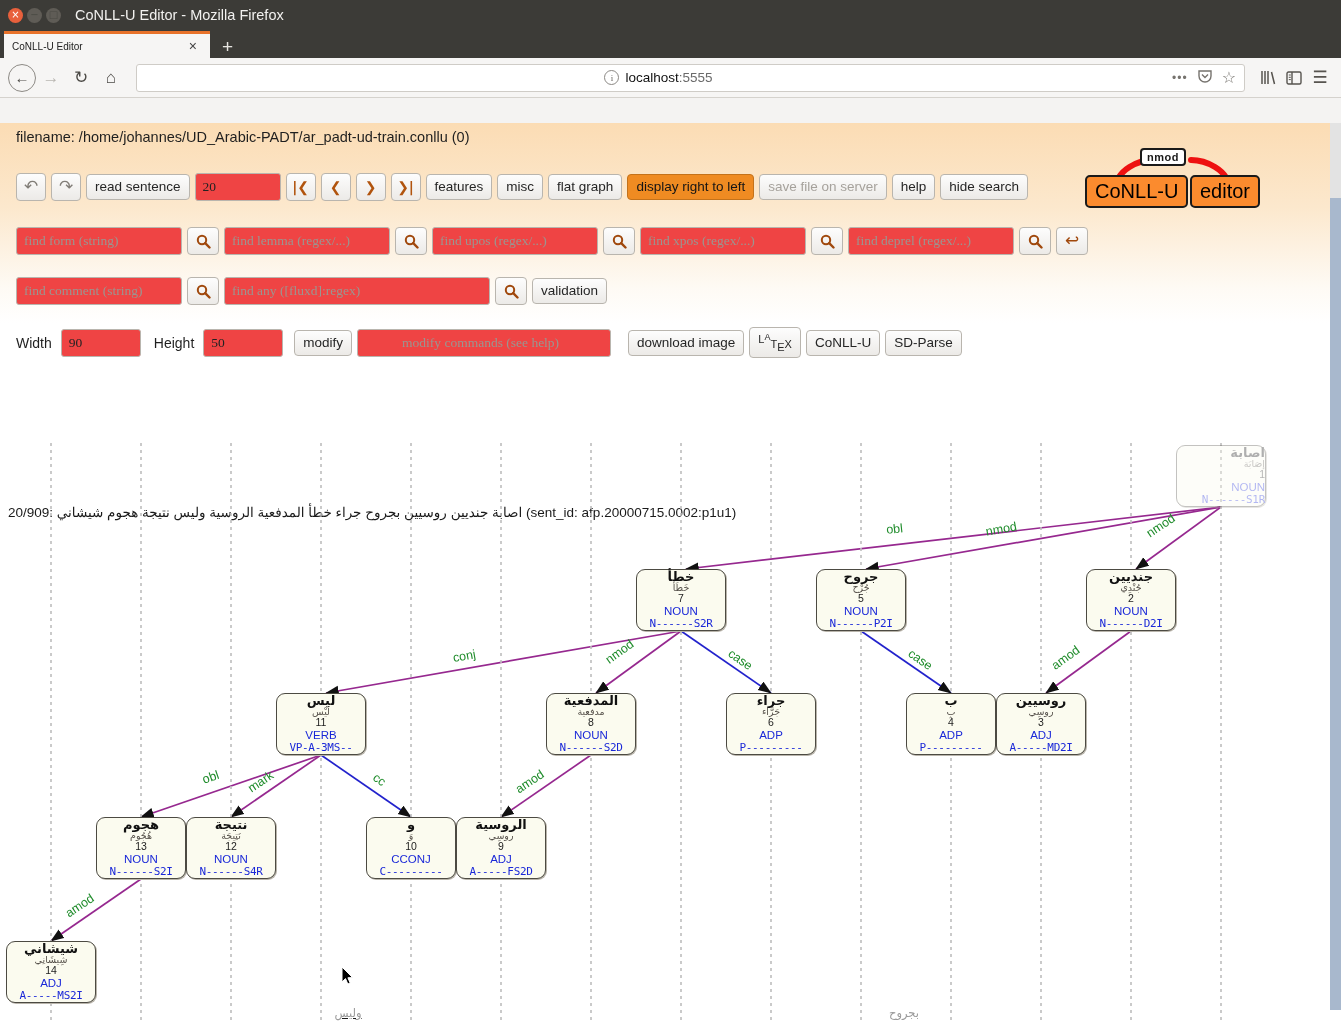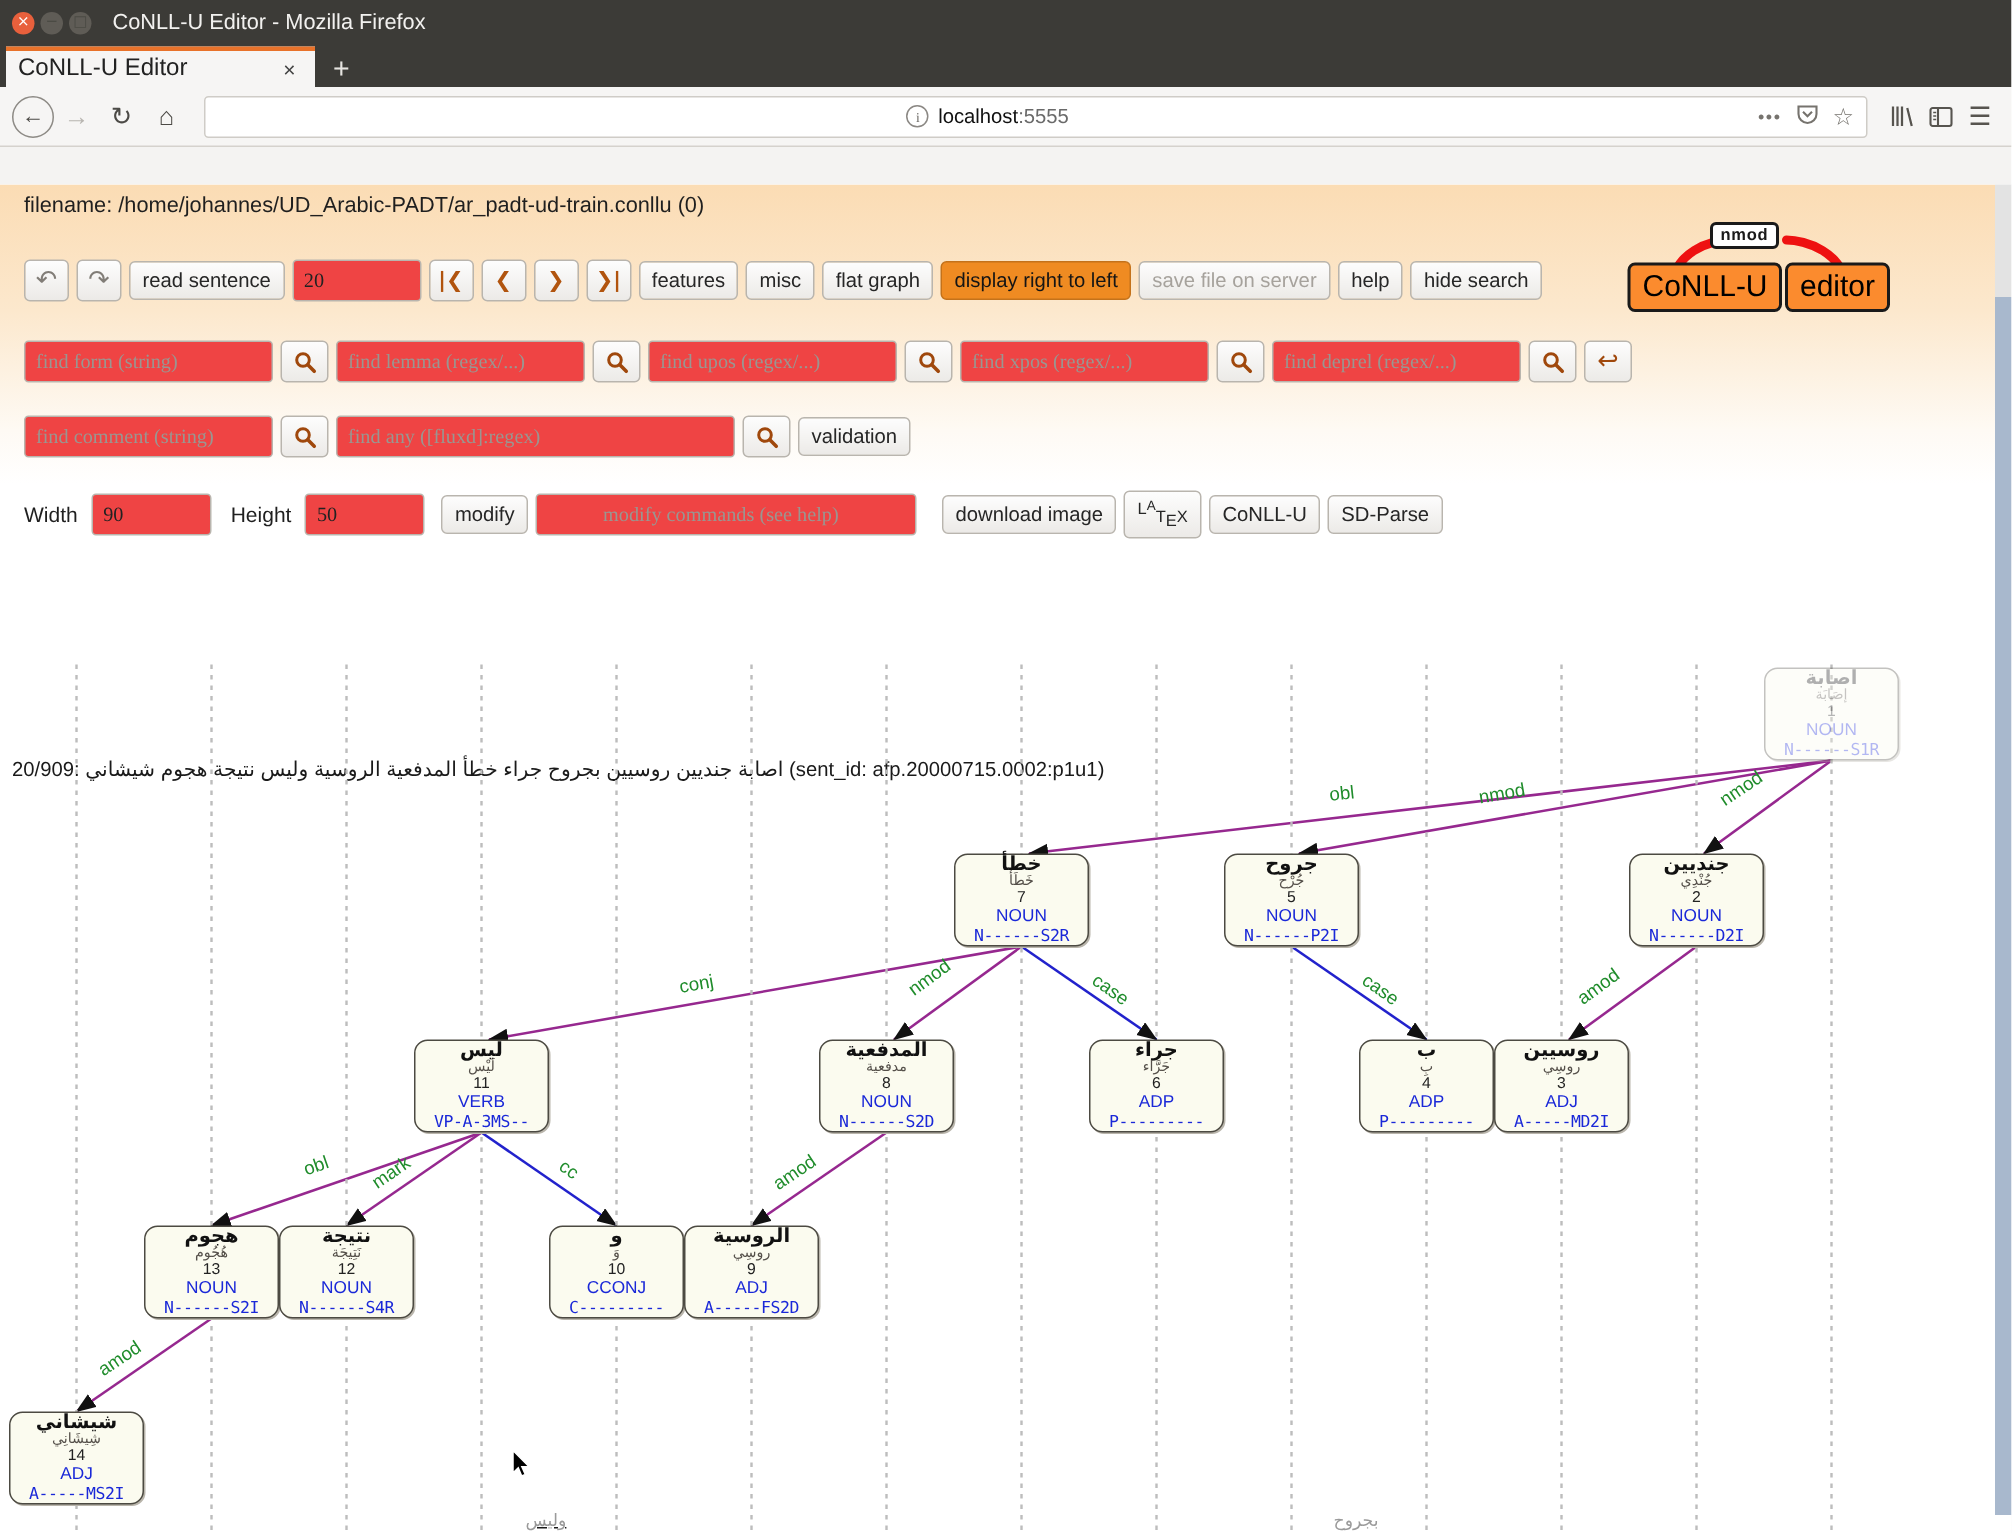--- a/index.html
+++ b/index.html
@@ -19,21 +19,21 @@
 
   
   .menubar{height:25px;background:#3c3b37;display:flex;align-items:center;padding-left:10px;gap:0;}
   .menuitem{color:#eceae6;font-size:13.5px;padding:2px 10px;cursor:default;}
   .menuitem u{text-decoration:underline;}
 
   
   .tabbar{height:28px;background:#3c3b37;display:flex;align-items:flex-end;padding-left:4px;}
   .tab{height:27px;background:#f6f5f4;border-top:3px solid #e8722a;width:206px;display:flex;
        align-items:center;padding:0 8px;box-sizing:border-box;position:relative;}
-  .tab-title{font-size:16px;color:#222;flex:1;}
+  .tab-title{font-size:10px;color:#222;flex:1;}
   .tab-close{font-size:14px;color:#444;padding:0 5px;line-height:1;}
   .newtab{color:#e6e4e0;font-size:19px;padding:0 12px;line-height:1;margin-bottom:2px;}
 
   
   .navbar{height:40px;background:#f6f5f4;display:flex;align-items:center;padding:0 8px;
           border-bottom:1px solid #d5d2cd;box-sizing:border-box;}
   .navbtn{width:30px;height:30px;display:flex;align-items:center;justify-content:center;
           font-size:17px;color:#4c4a46;}
   .navbtn.dim{color:#b9b6b1;}
   .navbtn.circ{border:1px solid #8d8a85;border-radius:50%;width:26px;height:26px;font-size:15px;}
@@ -81,21 +81,21 @@
            font-size:11px;letter-spacing:.5px;padding:1px 5px;font-weight:bold;z-index:3;}
 
   .sentline{position:absolute;left:8px;top:381px;font-size:13.5px;color:#1a1a1a;direction:ltr;white-space:nowrap;}
   .ar{font-family:"DejaVu Sans",sans-serif;direction:rtl;unicode-bidi:embed;}
 
   
   .tree{position:absolute;left:0;top:300px;width:1330px;height:690px;}
   .node{position:absolute;background:#fbfbef;border:1px solid #4c4a42;border-radius:9px;
         width:90px;height:62px;box-sizing:border-box;display:flex;flex-direction:column;
         align-items:center;justify-content:center;box-shadow:1px 1px 0 #b9b5ab;}
-  .node.faded{opacity:.33;}
+  .node.faded{opacity:.33;align-items:flex-end;}
   .n-form{font-size:13px;font-weight:bold;color:#111;font-family:"DejaVu Sans",sans-serif;line-height:1.05;}
   .n-lemma{font-size:9.5px;color:#55504a;font-family:"DejaVu Sans",sans-serif;line-height:1.05;}
   .n-id{font-size:10.5px;color:#222;line-height:1.1;}
   .n-upos{font-size:11.5px;color:#1a28d8;line-height:1.15;}
   .n-xpos{font-size:11px;color:#1a28d8;line-height:1.15;font-family:"DejaVu Sans Mono",monospace;letter-spacing:-.3px;}
   .mwt{position:absolute;text-align:center;}
   .mwt-lbl{font-size:11.5px;color:#9a9a9a;font-family:"DejaVu Sans",sans-serif;margin-bottom:2px;}
 
   svg.edges{position:absolute;left:0;top:0;width:1330px;height:690px;overflow:visible;}
   .elab{font-size:12.5px;fill:#1f8c2b;font-family:"Liberation Sans",sans-serif;}
@@ -428,21 +428,21 @@
             </div>
             <div class="node" style="left: 6px; top: 518px;">
               <div class="n-form ar">شيشاني</div>
               <div class="n-lemma ar">شِيشَانِي</div>
               <div class="n-id">14</div>
               <div class="n-upos">ADJ</div>
               <div class="n-xpos">A-----MS2I</div>
             </div>
           </div>
         <div id="mwt-layer">
-            <div class="mwt" style="left: 284px; top: 583px; width: 160px; text-decoration: underline;">
+            <div class="mwt" style="left: 268px; top: 583px; width: 160px; text-decoration: underline;">
               <div class="mwt-lbl ar">وليس</div>
             </div>
             <div class="mwt" style="left: 824px; top: 583px; width: 160px;">
               <div class="mwt-lbl ar">بجروح</div>
             </div>
           </div>
         <div id="token-layer"></div>
       </div>
 
       <div class="footer">

